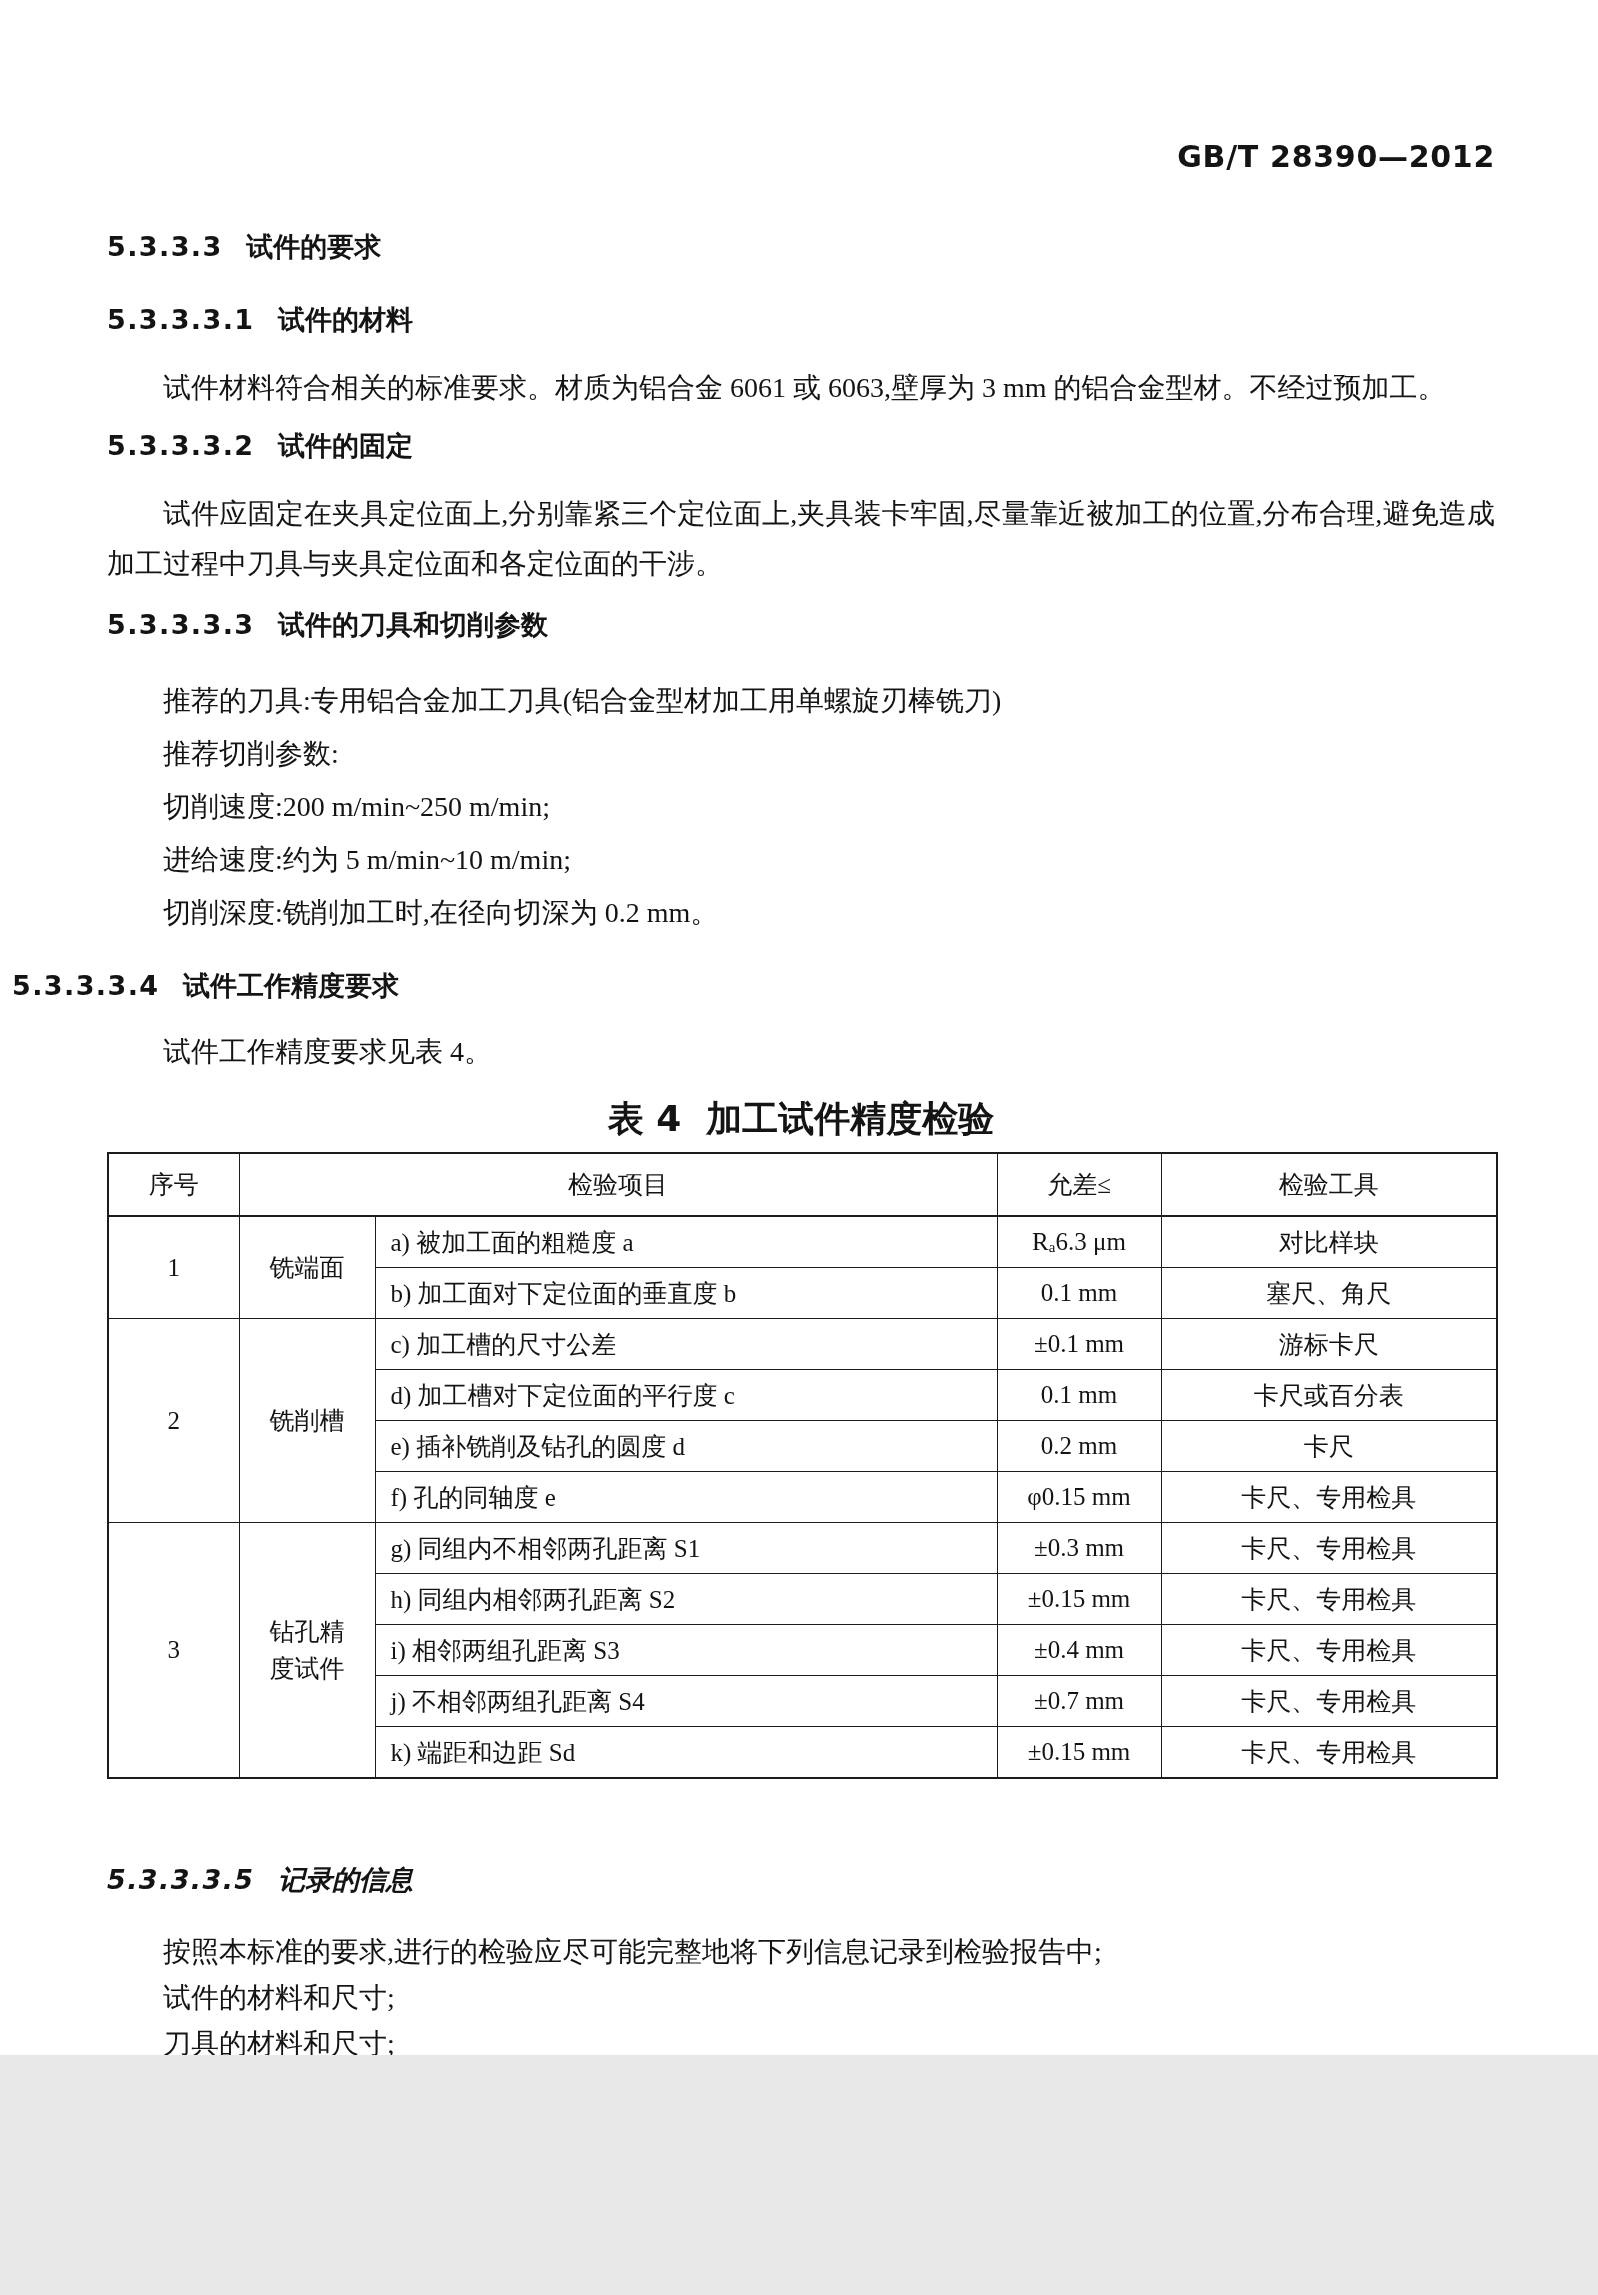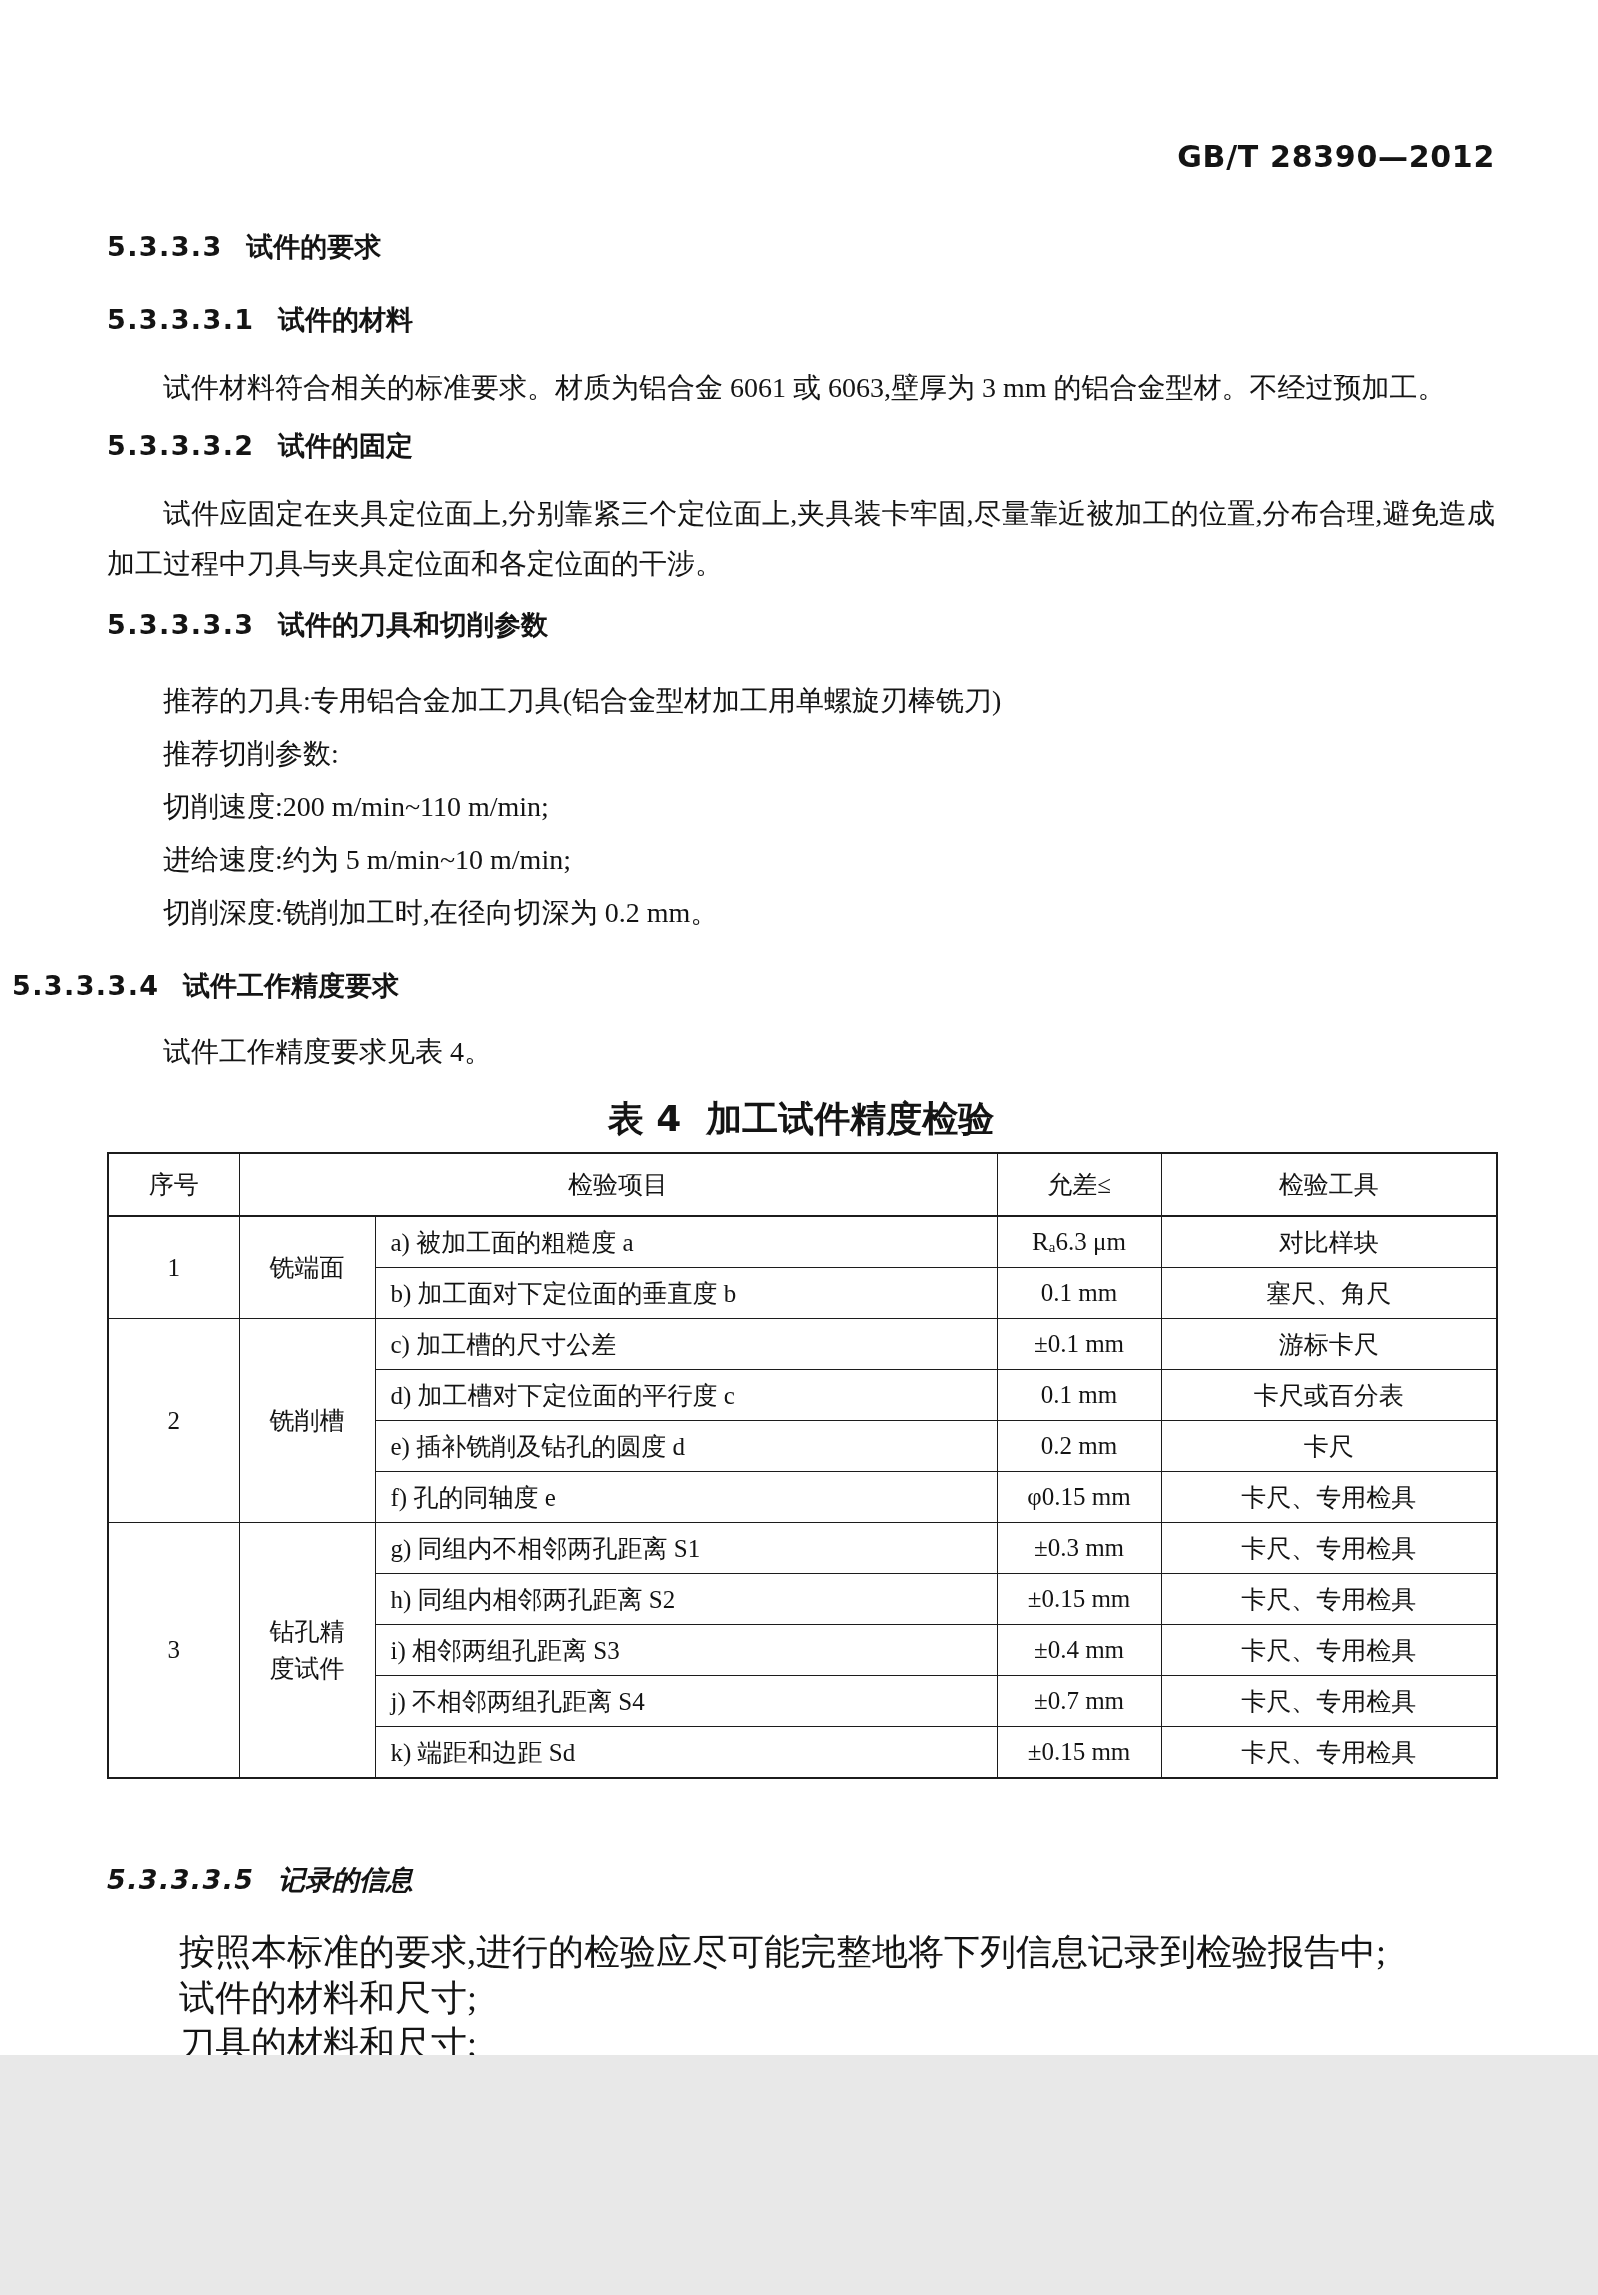--- a/index.html
+++ b/index.html
@@ -38,21 +38,21 @@
   .para {
     font-size: 28px;
     line-height: 50px;
     margin: 0 104px 0 107px;
     text-indent: 2em;
     text-align: justify;
   }
 
   .line-list { margin: 0 104px 0 107px; font-size: 28px; }
   .line-list .t-line { text-indent: 2em; line-height: 53px; }
-  .tail-list { margin: 0 104px 0 107px; font-size: 36px; }
+  .tail-list { margin: 0 104px 0 107px; font-size: 28px; }
   .tail-list .t-line { text-indent: 2em; line-height: 46px; }
 
   .tbl-caption {
     text-align: center;
     font-family: "DejaVu Sans", sans-serif;
     font-weight: bold;
     font-size: 36px;
     line-height: 1;
     margin: 24px 104px 0 107px;
   }
@@ -115,21 +115,21 @@
 
   <div class="para" style="margin-top:30px;">试件应固定在夹具定位面上,分别靠紧三个定位面上,夹具装卡牢固,尽量靠近被加工的位置,分布合理,避免造成加工过程中刀具与夹具定位面和各定位面的干涉。</div>
 
   <div class="heading" style="margin-top:22px;">
     <span class="h-num">5.3.3.3.3</span><span class="h-title">试件的刀具和切削参数</span>
   </div>
 
   <div class="line-list" style="margin-top:36px;">
     <div class="t-line">推荐的刀具:专用铝合金加工刀具(铝合金型材加工用单螺旋刃棒铣刀)</div>
     <div class="t-line">推荐切削参数:</div>
-    <div class="t-line">切削速度:200 m/min~110 m/min;</div>
+    <div class="t-line">切削速度:200 m/min~250 m/min;</div>
     <div class="t-line">进给速度:约为 5 m/min~10 m/min;</div>
     <div class="t-line">切削深度:铣削加工时,在径向切深为 0.2 mm。</div>
   </div>
 
   <div class="heading" style="margin-top:33px;margin-left:12px;">
     <span class="h-num">5.3.3.3.4</span><span class="h-title">试件工作精度要求</span>
   </div>
 
   <div class="para" style="margin-top:28px;">试件工作精度要求见表 4。</div>
 

